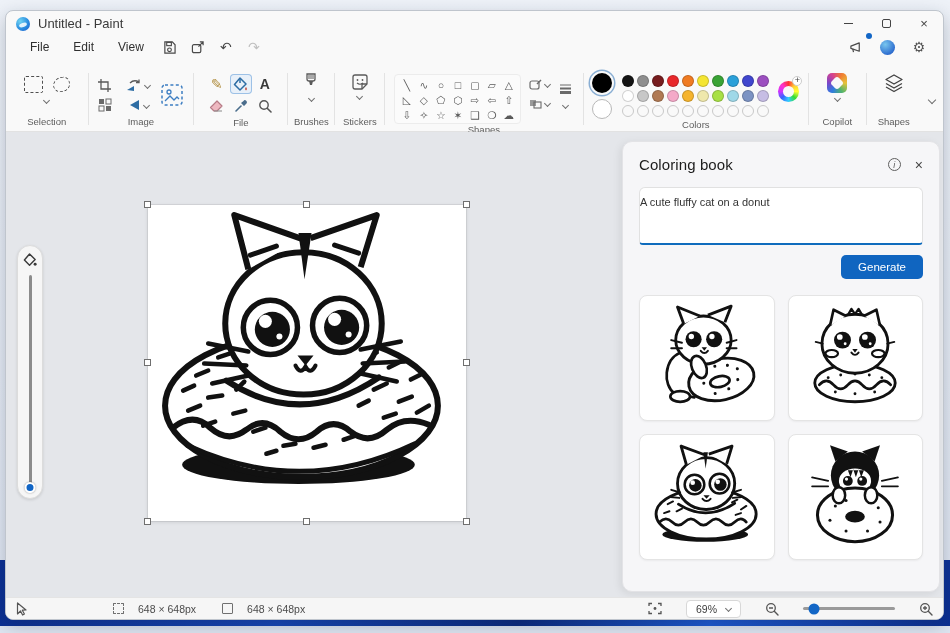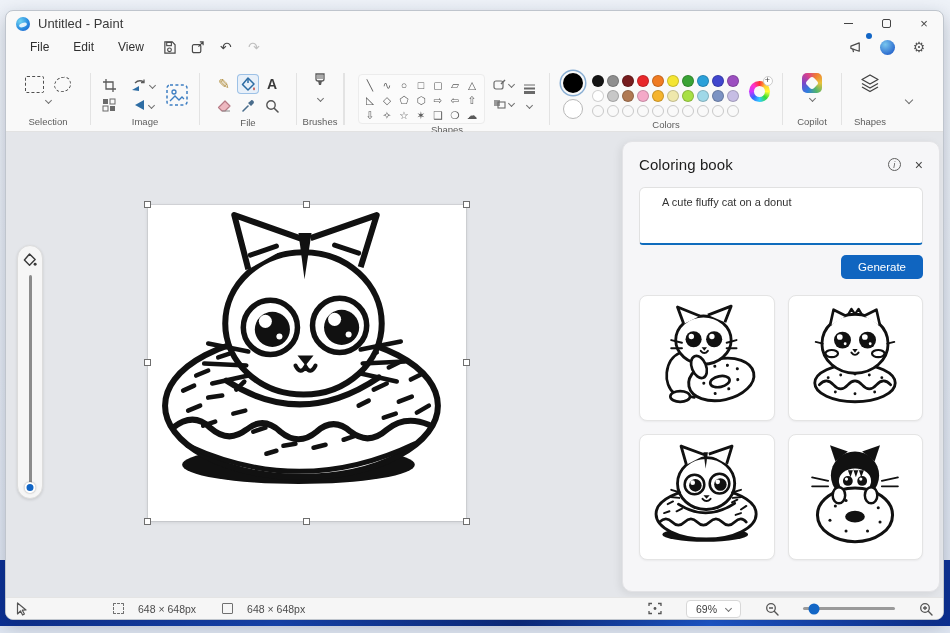--- a/index.html
+++ b/index.html
@@ -120,21 +120,21 @@
   .panel { position:absolute; right:3px; top:9px; width:318px; height:451px;
     background:#f6f6f8; border:1px solid #e3e3e6; border-radius:10px;
     box-shadow:-2px 2px 8px rgba(0,0,0,.08); padding:14px 16px; display:flex; flex-direction:column; }
   .panel-head { display:flex; align-items:center; }
   .panel-title { font-size:15px; font-weight:400; color:#1c1c1c; letter-spacing:.1px; }
   .panel-head-icons { margin-left:auto; display:flex; align-items:center; gap:14px; }
   .info-ic { width:13px; height:13px; border:1.2px solid #5f5f5f; border-radius:50%;
     font-size:9px; color:#5f5f5f; display:flex; align-items:center; justify-content:center; font-style:italic; }
   .panel-close { font-size:14px; color:#444; line-height:1; }
   .prompt-box { margin-top:14px; background:#fff; border:1px solid #e1e1e1; border-bottom:2px solid #0f6cbd;
-    border-radius:6px 6px 4px 4px; height:58px; padding:8px 22px; font-size:11px; color:#333; }
+    border-radius:6px 6px 4px 4px; height:58px; padding:8px 0; font-size:11px; color:#333; }
   .generate-row { display:flex; justify-content:flex-end; margin-top:10px; }
   .generate-btn { background:#1065c0; color:#fff; font-size:11.5px; padding:6px 17px; border:none;
     border-radius:5px; font-family:inherit; }
   .thumb-grid { margin-top:16px; display:grid; grid-template-columns:1fr 1fr; gap:13px; }
   .thumb-card { background:#fff; border:1px solid #e4e4e4; border-radius:8px; height:126px;
     display:flex; align-items:center; justify-content:center; box-shadow:0 1px 2px rgba(0,0,0,.05); overflow:hidden; }
   .thumb-card svg { width:118px; height:112px; display:block; }
 
   
   .statusbar { height:22px; flex:none; background:#f6f6f6; border-top:1px solid #e4e4e4;
@@ -306,20 +306,33 @@
             <path d="M4 1 H12 V6 Q12 8 10 8 H6 Q4 8 4 6 Z" fill="none" stroke="#5a5a5a" stroke-width="1.3"></path>
             <path d="M5 3 H11 M5 5 H11" stroke="#5a5a5a" stroke-width="1"></path>
             <path d="M6 8 L7 12 H9 L10 8" fill="#5a5a5a"></path>
           </svg>
         <span class="chev sm"></span>
       </div>
       <div class="rgroup-label">Brushes</div>
     </div>
     <div class="rsep"></div>
 
+    <div class="rgroup" style="width:50px">
+      <div class="single-tool">
+        <svg width="18" height="18" viewBox="0 0 18 18">
+            <path d="M2 4 Q2 2 4 2 H14 Q16 2 16 4 V11 L11 16 H4 Q2 16 2 14 Z" fill="none" stroke="#5a5a5a" stroke-width="1.3"></path>
+            <path d="M16 11 H11 V16" fill="none" stroke="#5a5a5a" stroke-width="1.3"></path>
+            <circle cx="6.5" cy="7" r="0.9" fill="#5a5a5a"></circle>
+            <circle cx="11.5" cy="7" r="0.9" fill="#5a5a5a"></circle>
+            <path d="M6 10 Q9 12.5 12 10" fill="none" stroke="#5a5a5a" stroke-width="1.2"></path>
+          </svg>
+        <span class="chev sm"></span>
+      </div>
+      <div class="rgroup-label">Stickers</div>
+    </div>
     <div class="rsep"></div>
 
     <div class="rgroup" style="width:204px">
       <div class="shapes-wrap" style="padding-top:5px">
         <div class="shapes-grid">
             <span class="shape-cell">╲</span>
             <span class="shape-cell">∿</span>
             <span class="shape-cell">○</span>
             <span class="shape-cell">□</span>
             <span class="shape-cell">▢</span>

